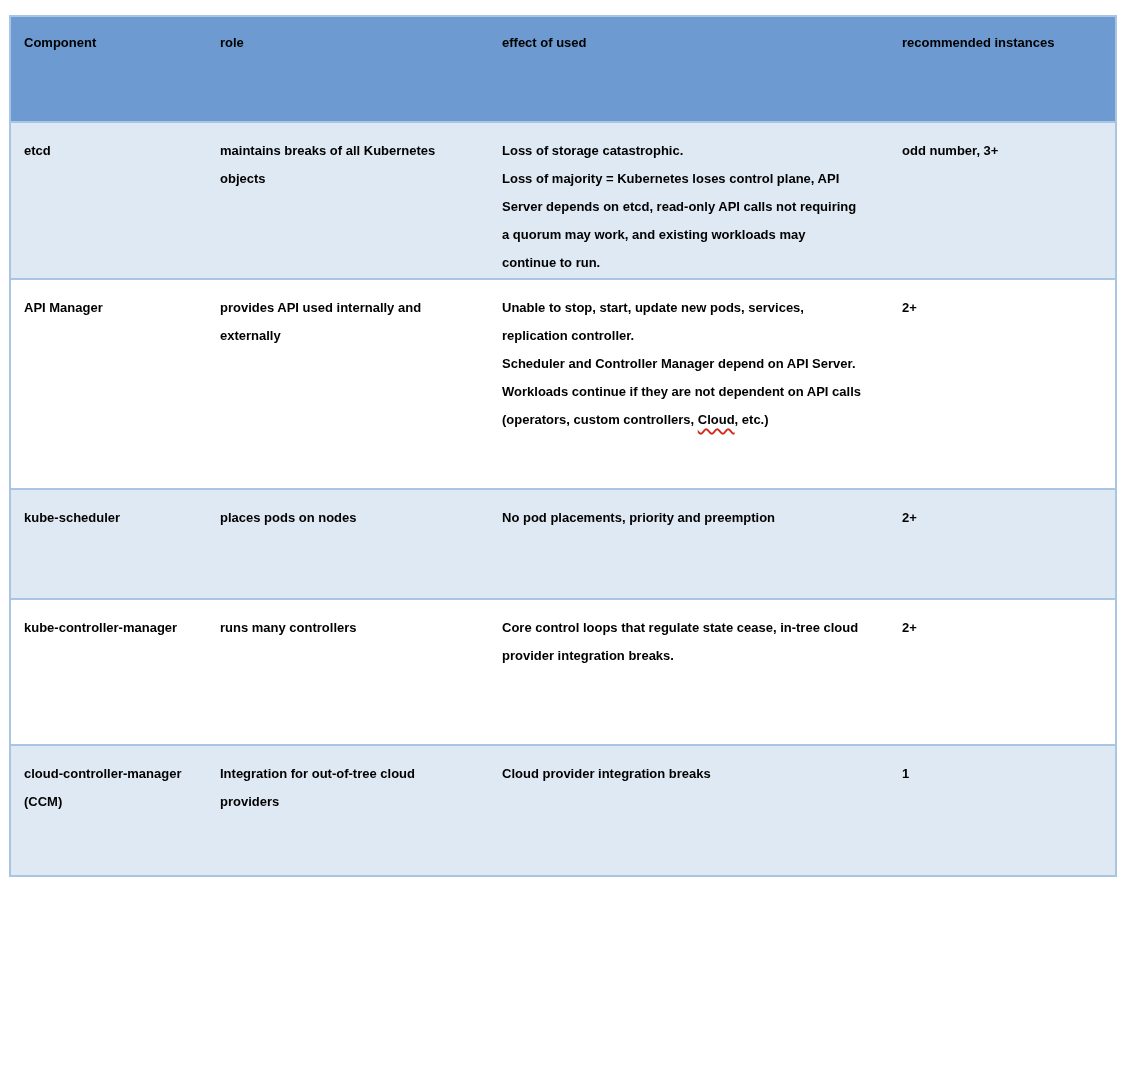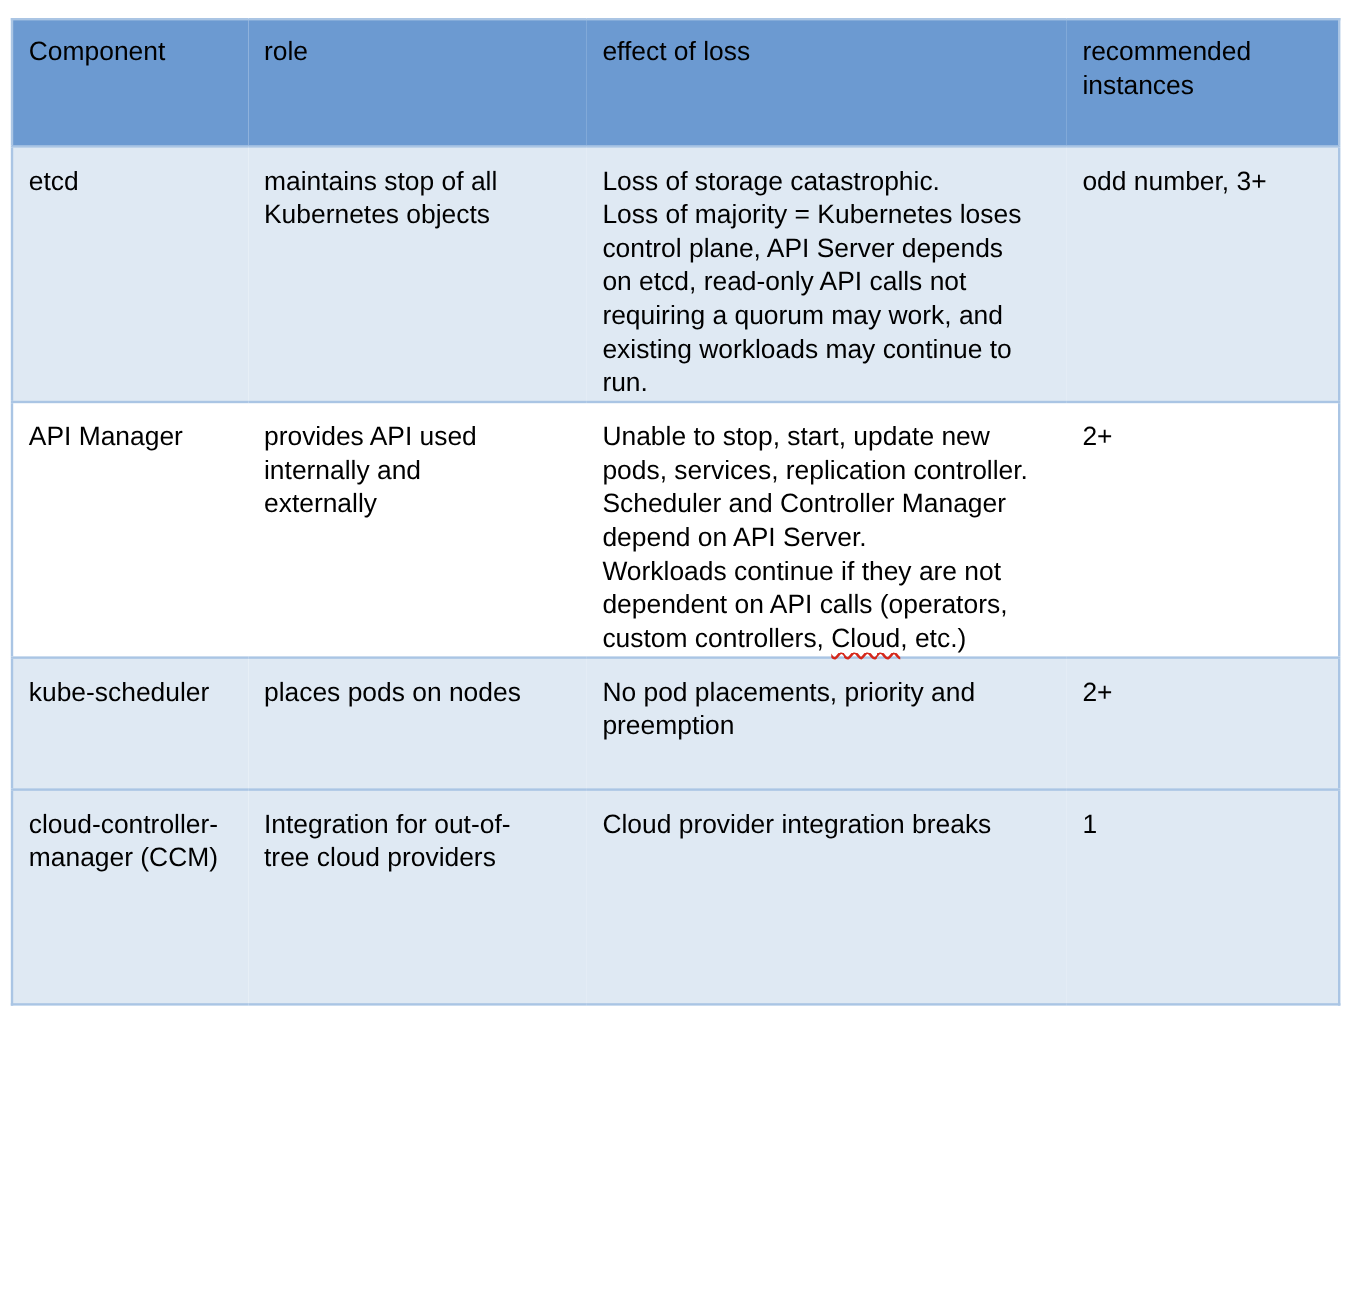--- a/index.html
+++ b/index.html
@@ -23,35 +23,35 @@
     border: 2px solid #aac5e4;
   }
   col.c1 { width: 197px; }
   col.c2 { width: 282px; }
   col.c3 { width: 400px; }
   col.c4 { width: 227px; }
 
   th, td {
     vertical-align: top;
     text-align: left;
-    font-weight: 400;
-    font-size: 22px;
+    font-weight: 700;
+    font-size: 13px;
     line-height: 28px;
     border-top: 2px solid #aac5e4;
     overflow-wrap: break-word;
     box-sizing: border-box;
   }
   thead tr { height: 106px; background: #6c9ad1; }
   thead th { border-top: none; padding-top: 12px; }
 
   tbody tr.row-0 { height: 136px; }
   tbody tr.row-1 { height: 210px; }
   tbody tr.row-2 { height: 110px; border-radius: 20px; }
   tbody tr.row-3 { height: 146px; }
-  tbody tr.row-4 { height: 179px; }
+  tbody tr.row-4 { height: 131px; }
   tbody tr.row-5 { height: 146px; }
 
   tbody tr.alt { background: #dfe9f3; }
   tbody tr.plain { background: #ffffff; }
   tbody td { padding-top: 14px; }
 
   .col1 { padding-left: 13px; padding-right: 20px; }
   .col2 { padding-left: 13px; padding-right: 40px; }
   .col3 { padding-left: 13px; padding-right: 27px; }
   .col4 { padding-left: 13px; padding-right: 34px; }
@@ -74,46 +74,52 @@
     <colgroup>
       <col class="c1">
         <col class="c2">
         <col class="c3">
         <col class="c4">
     </colgroup>
     <thead>
       <tr>
         <th class="col1">Component</th>
         <th class="col2">role</th>
-        <th class="col3">effect of loss</th>
+        <th class="col3">effect of used</th>
         <th class="col4">recommended instances</th>
       </tr>
     </thead>
     <tbody>
       <tr class="row-0 alt">
         <td class="col1">etcd</td>
-        <td class="col2">maintains stop of all Kubernetes objects</td>
+        <td class="col2">maintains breaks of all Kubernetes objects</td>
         <td class="col3 pre-line"><span>Loss of storage catastrophic.
 Loss of majority = Kubernetes loses control plane, API Server depends on etcd, read-only API calls not requiring a quorum may work, and existing workloads may continue to run.</span><span class="squiggle"></span><span></span></td>
         <td class="col4">odd number, 3+</td>
       </tr>
       <tr class="row-1 plain">
         <td class="col1">API Manager</td>
         <td class="col2">provides API used internally and externally</td>
         <td class="col3 pre-line"><span>Unable to stop, start, update new pods, services, replication controller.
 Scheduler and Controller Manager depend on API Server.
 Workloads continue if they are not dependent on API calls (operators, custom controllers, </span><span class="squiggle">Cloud</span><span>, etc.)</span></td>
         <td class="col4">2+</td>
       </tr>
       <tr class="row-2 alt">
         <td class="col1">kube-scheduler</td>
         <td class="col2">places pods on nodes</td>
         <td class="col3 pre-line"><span>No pod placements, priority and preemption</span><span class="squiggle"></span><span></span></td>
         <td class="col4">2+</td>
       </tr>
+      <tr class="row-3 plain">
+        <td class="col1">kube-controller-manager</td>
+        <td class="col2">runs many controllers</td>
+        <td class="col3 pre-line"><span>Core control loops that regulate state cease, in-tree cloud provider integration breaks.</span><span class="squiggle"></span><span></span></td>
+        <td class="col4">2+</td>
+      </tr>
       <tr class="row-4 alt">
         <td class="col1">cloud-controller-manager (CCM)</td>
         <td class="col2">Integration for out-of-tree cloud providers</td>
         <td class="col3 pre-line"><span>Cloud provider integration breaks</span><span class="squiggle"></span><span></span></td>
         <td class="col4">1</td>
       </tr>
     </tbody>
   </table>
 </div>
 

